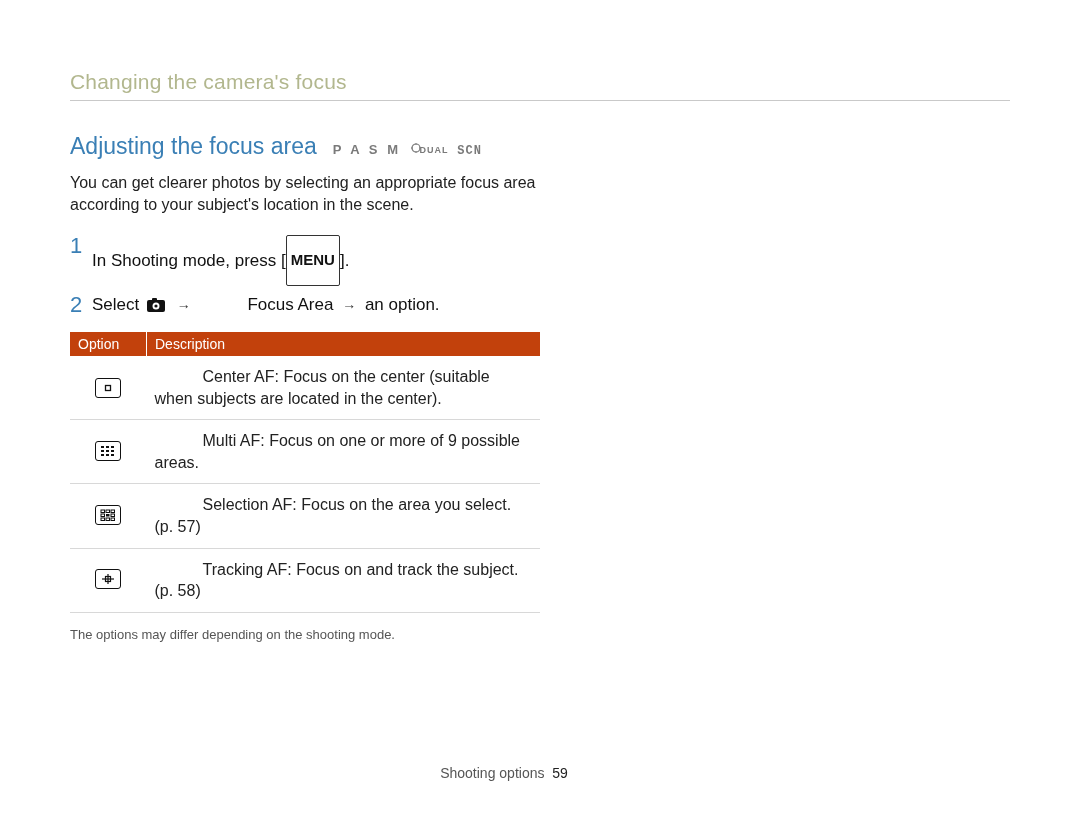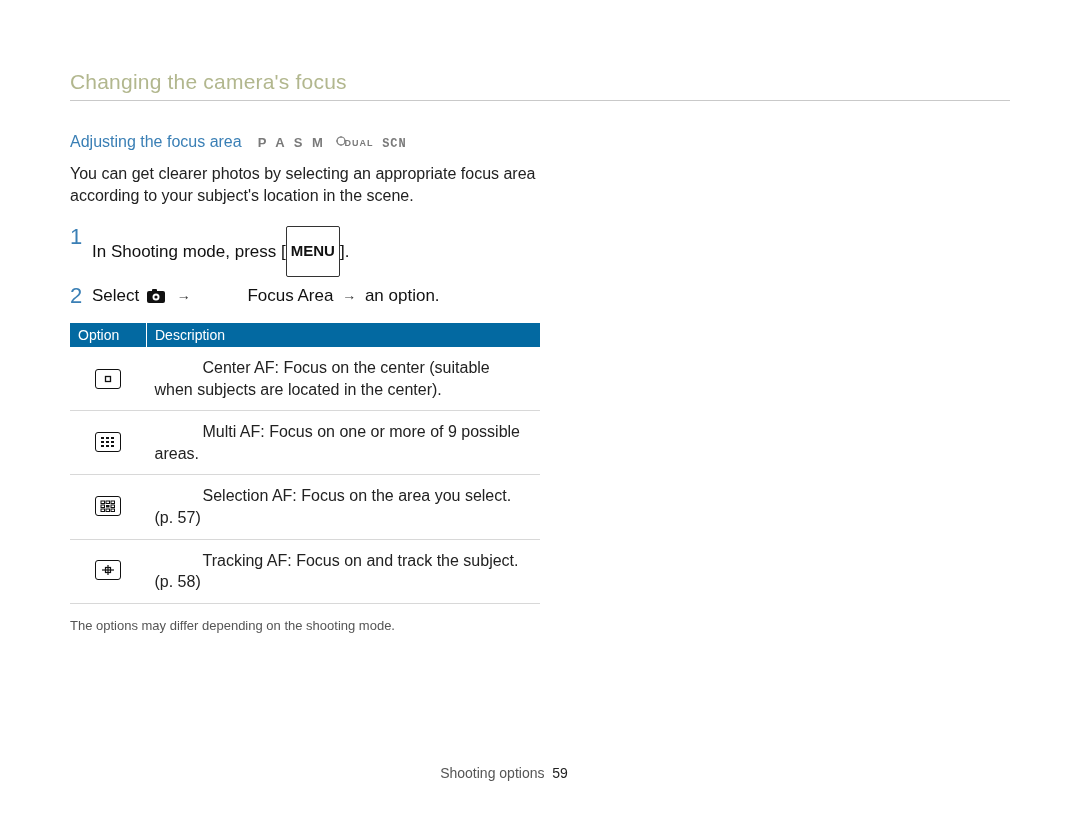--- a/index.html
+++ b/index.html
@@ -34,21 +34,21 @@
     margin-top: 32px;
     width: 480px;
   }
   .section-title-row {
     display: flex;
     align-items: baseline;
     gap: 16px;
   }
   .section-title {
     color: #3a7fb5;
-    font-size: 16px;
+    font-size: 23px;
     font-weight: 400;
   }
   .modes {
     color: #7a7a7a;
     font-size: 13px;
     font-weight: 700;
     letter-spacing: 3px;
   }
   .modes .dual {
     font-size: 9px;
@@ -114,21 +114,21 @@
   .bold {
     font-weight: 400;
     padding-left: 48px;
   }
   .table {
     margin-top: 14px;
     width: 470px;
     border-collapse: collapse;
   }
   .table thead th {
-    background: #0369a1;
+    background: #c2410c;
     color: #fff;
     font-weight: 400;
     font-size: 14px;
     text-align: left;
     padding: 4px 8px;
   }
   .table thead th:first-child {
     width: 60px;
     border-right: 1px solid #fff;
   }

